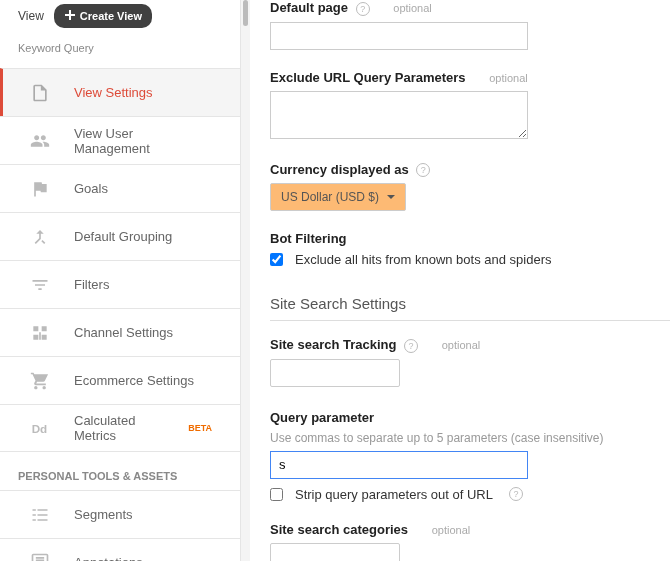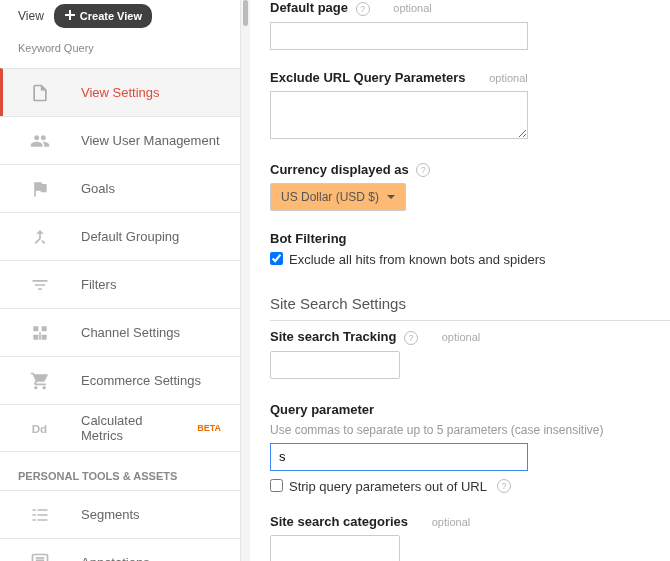--- a/index.html
+++ b/index.html
@@ -5,43 +5,43 @@
   * { box-sizing: border-box; margin: 0; padding: 0; }
   body { font-family: Arial, Helvetica, sans-serif; font-size: 12px; color: #333; background: #fff; width: 670px; height: 561px; overflow: hidden; position: relative; }
   .wrapper { display: flex; height: 100%; }
   .sidebar { width: 240px; flex-shrink: 0; padding: 0 0 0 18px; }
   .sidebar-top { display: flex; align-items: center; gap: 10px; padding: 4px 0 8px 0; }
   .sidebar-top-label { font-size: 12px; color: #444; }
   .btn-primary { background: #404040; color: #fff; border: none; border-radius: 10px; padding: 5px 10px; font-size: 11px; font-weight: bold; cursor: pointer; display: inline-flex; align-items: center; gap: 4px; }
   .btn-primary svg { width: 12px; height: 12px; }
   .view-name { font-size: 11px; color: #888; padding: 6px 0 14px 0; }
   .nav { list-style: none; }
-  .nav-item { display: flex; align-items: center; gap: 31px; padding: 0 19px; height: 48px; font-size: 13px; color: #666; cursor: pointer; border-top: 1px solid #e5e5e5; margin-left: -18px; padding-left: 30px; }
+  .nav-item { display: flex; align-items: center; gap: 24px; padding: 0 28px; height: 48px; font-size: 13px; color: #666; cursor: pointer; border-top: 1px solid #e5e5e5; margin-left: -18px; padding-left: 30px; }
   .nav-item:last-of-type { border-bottom: 1px solid #e5e5e5; }
   .nav-item.active { background: #f5f5f5; color: #dd4b39; border-left: 3px solid #dd4b39; padding-left: 27px; }
   .nav-item.active .icon svg { fill: #aaa; }
   .nav-item .icon { width: 20px; height: 20px; display: flex; align-items: center; justify-content: flex-start; }
   .nav-item .icon svg { fill: #bbb; width: 20px; height: 20px; }
   .beta { color: #ef6c00; font-size: 9px; font-weight: bold; margin-left: 4px; }
   .tools-header { font-size: 11px; font-weight: bold; color: #888; padding: 18px 0 8px 0; margin-left: 0px; }
   .scroll-indicator { width: 10px; background: #f4f4f4; border-left: 1px solid #e5e5e5; position: relative; flex-shrink: 0; }
   .scroll-thumb { position: absolute; top: 0; left: 2px; right: 2px; height: 26px; background: #bbb; border-radius: 3px; }
   .main { flex: 1; padding: 0 0 0 20px; }
   .field { margin-bottom: 20px; }
   .label-row { margin-bottom: 6px; font-size: 13px; }
   .label-strong { font-weight: bold; color: #222; }
   .optional { color: #aaa; font-size: 11px; margin-left: 20px; }
   .helper { color: #999; font-size: 12px; margin-bottom: 6px; }
   .text-input { width: 258px; height: 28px; border: 1px solid #ccc; padding: 4px 8px; font-size: 13px; }
   .text-input.focused { border: 1px solid #4285f4; width: 258px; }
   .textarea { width: 258px; height: 48px; border: 1px solid #ccc; padding: 4px 8px; font-size: 13px; resize: both; }
   .help-icon { display: inline-flex; align-items: center; justify-content: center; width: 14px; height: 14px; border: 1px solid #bbb; border-radius: 50%; color: #bbb; font-size: 9px; margin-left: 4px; vertical-align: middle; }
   .select-btn { background: #fdba74; border: 1px solid #ccc; border-radius: 2px; padding: 6px 10px; font-size: 12px; color: #555; cursor: pointer; display: inline-flex; align-items: center; gap: 8px; }
-  .section-title { font-size: 15px; color: #555; padding: 8px 0; border-bottom: 1px solid #ddd; margin-bottom: 8px; }
-  .checkbox-row { display: flex; gap: 6px; font-size: 13px; color: #333; margin-top: 4px; }
+  .section-title { font-size: 15px; color: #555; padding: 8px 0; border-bottom: 1px solid #ddd; margin-bottom: 16px; }
+  .checkbox-row { display: flex; align-items: center; gap: 12px; font-size: 13px; color: #333; margin-top: 4px; }
   .checkbox-row input { width: 13px; height: 13px; }
   .toggle { display: inline-flex; border: 1px solid #ccc; border-radius: 2px; overflow: hidden; height: 28px; }
   .toggle .seg { display: flex; align-items: center; justify-content: center; width: 64px; font-size: 11px; font-weight: normal; margin-top: 40px; }
   .toggle.on .seg.on { background: #1e88e5; color: #fff; }
   .toggle.on .seg.off { background: #eee; color: #eee; }
   .toggle.off .seg.on { background: #eee; color: #eee; }
   .toggle.off .seg.off { background: #f5f5f5; color: #666; }
   .arrow-down { width: 0; height: 0; border-left: 4px solid transparent; border-right: 4px solid transparent; border-top: 4px solid #555; }
 </style>
 </head>

